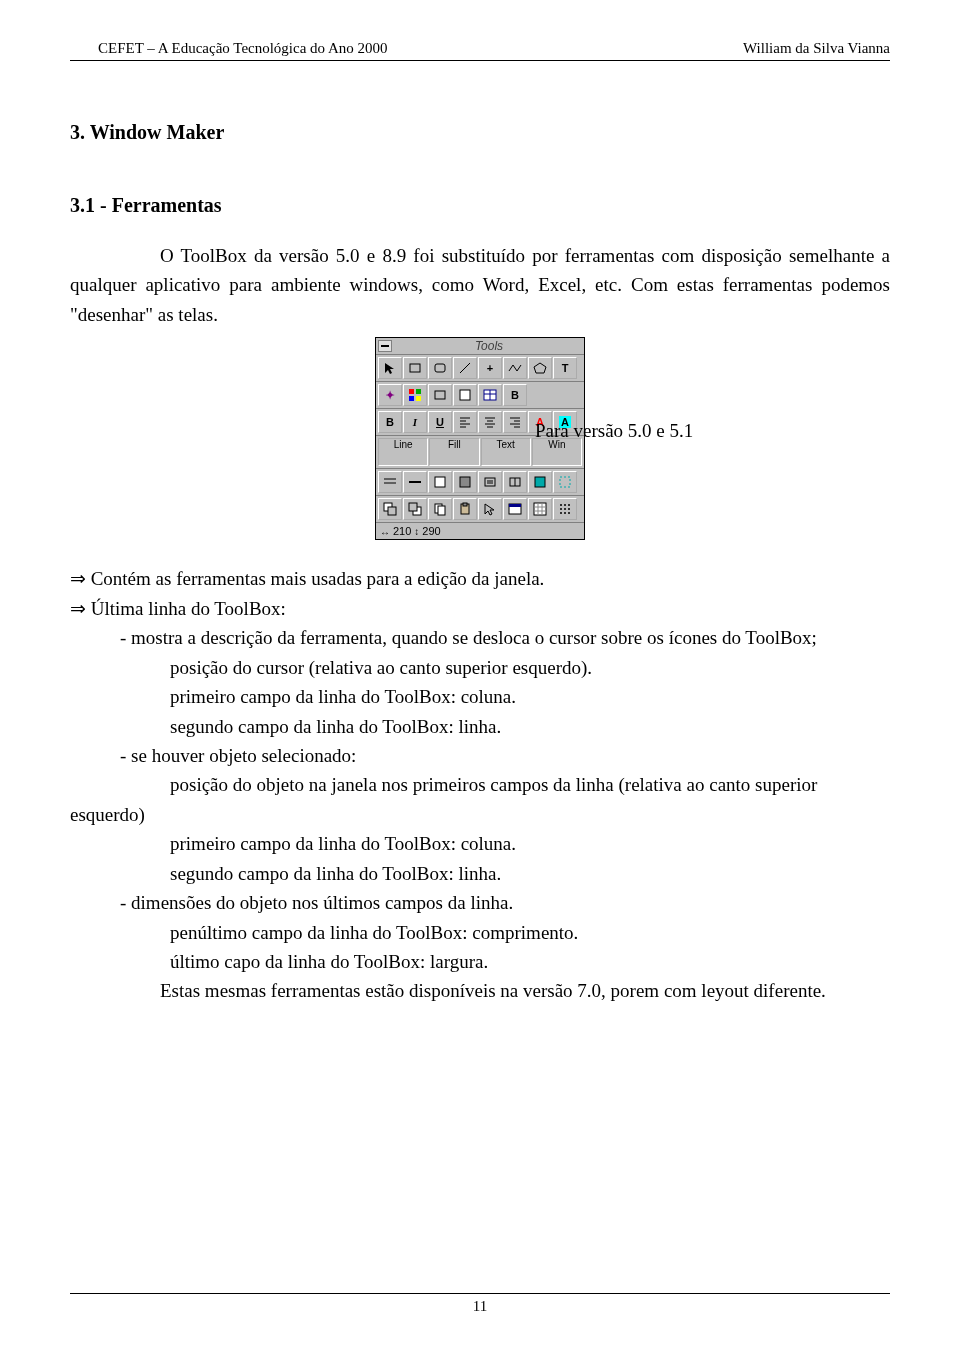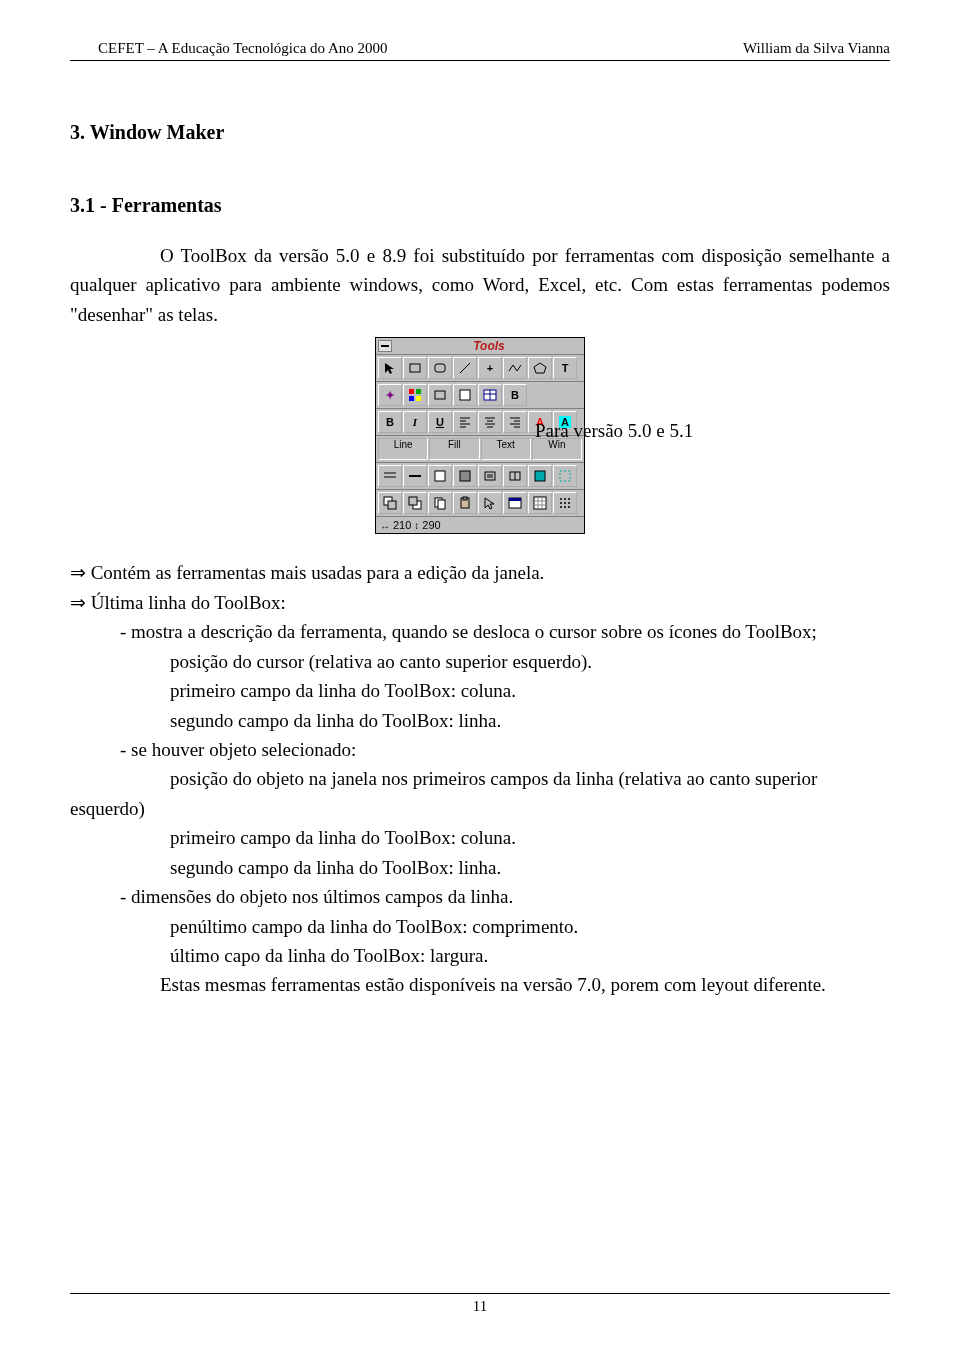--- a/index.html
+++ b/index.html
@@ -75,24 +75,24 @@
     background: #e0e0e0;
     margin-right: 4px;
     position: relative;
   }
   .tb-sys::after{
     content:""; position:absolute; left:2px; top:4px; width:8px; height:2px; background:#000;
   }
   .tb-title-text {
     flex: 1;
     text-align: center;
-    font-weight: bold;
+    font-weight: normal;
     font-style: italic;
     font-size: 12px;
-    color: #b91c1c;
+    color: #404040;
   }
   .tb-grid {
     display: flex;
     flex-wrap: wrap;
     padding: 2px;
     border-bottom: 1px solid #808080;
     gap: 1px;
     justify-content: flex-start;
   }
   .tb-btn {
@@ -108,21 +108,21 @@
   }
   .tb-btn svg { width: 14px; height: 14px; }
   .tb-sectionlabels {
     display: flex;
     padding: 2px;
     gap: 1px;
     border-bottom: 1px solid #808080;
   }
   .tb-label {
     flex:1;
-    height: 22px;
+    height: 28px;
     background: #c0c0c0;
     border: 1px inset #fff;
     font-size: 10px;
     text-align:center;
     line-height:12px;
   }
   .tb-status {
     display:flex;
     align-items:center;
     padding:2px 4px;

